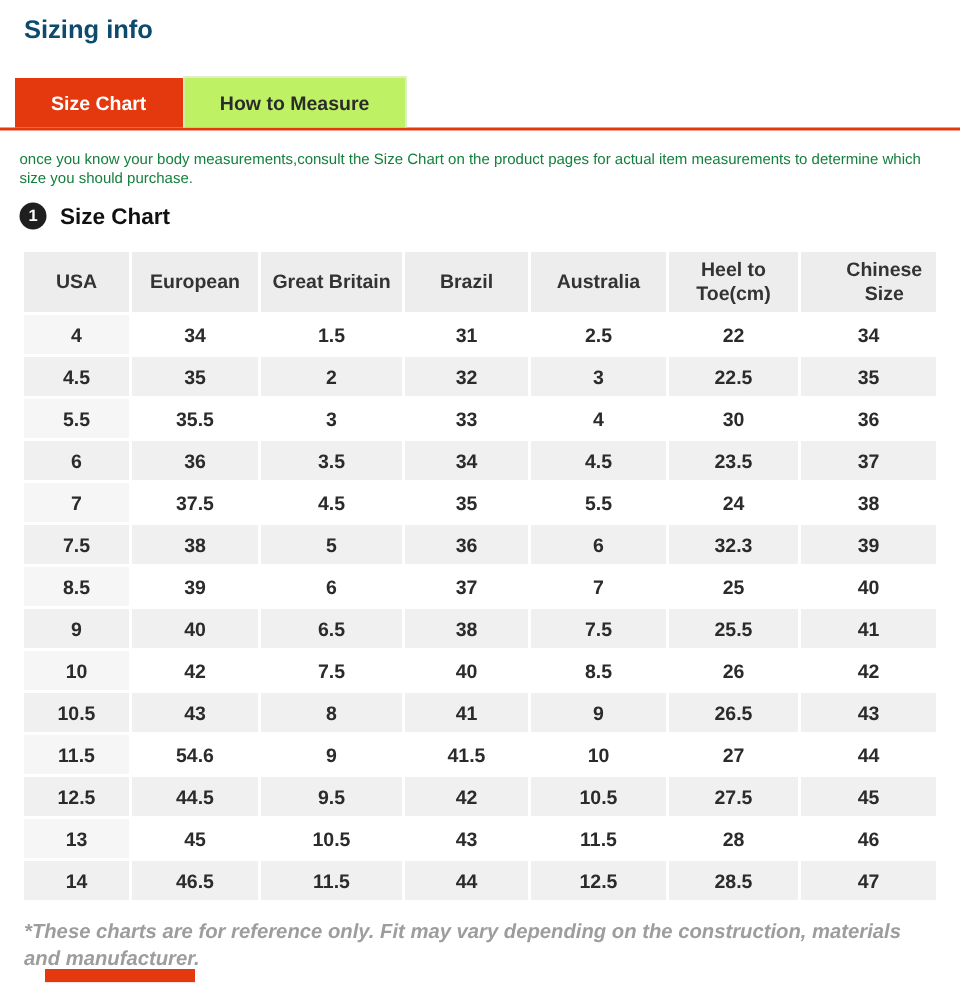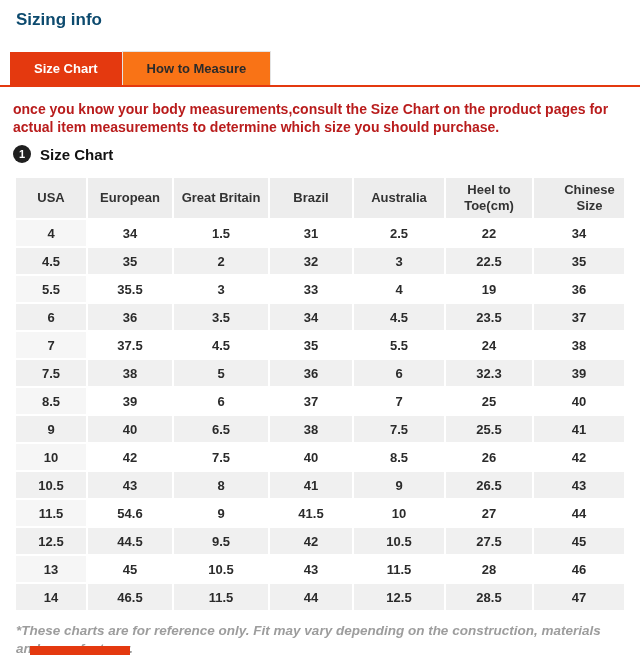--- a/index.html
+++ b/index.html
@@ -31,32 +31,32 @@
     font-weight: bold;
     padding: 9px 24px;
     cursor: pointer;
     white-space: nowrap;
   }
   .tab.active {
     background: #e4390f;
     color: #ffffff;
   }
   .tab.inactive {
-    background: #f97316;
+    background: #bef264;
     color: #2b2b2b;
     border: 1px solid #e4e4e4;
     border-bottom: none;
   }
   .intro {
     margin: 13px 16px 0 13px;
     max-width: 606px;
-    font-size: 14px;
-    font-weight: bold;
+    font-size: 10px;
+    font-weight: normal;
     line-height: 1.3;
-    color: #b91c1c;
+    color: #15803d;
   }
   .section-heading {
     display: flex;
     align-items: center;
     margin: 9px 0 0 13px;
   }
   .num-badge {
     display: inline-flex;
     align-items: center;
     justify-content: center;
@@ -178,21 +178,21 @@
           <td>3</td>
           <td>22.5</td>
           <td>35</td>
         </tr>
         <tr>
           <td>5.5</td>
           <td>35.5</td>
           <td>3</td>
           <td>33</td>
           <td>4</td>
-          <td>19</td>
+          <td>30</td>
           <td>36</td>
         </tr>
         <tr>
           <td>6</td>
           <td>36</td>
           <td>3.5</td>
           <td>34</td>
           <td>4.5</td>
           <td>23.5</td>
           <td>37</td>

